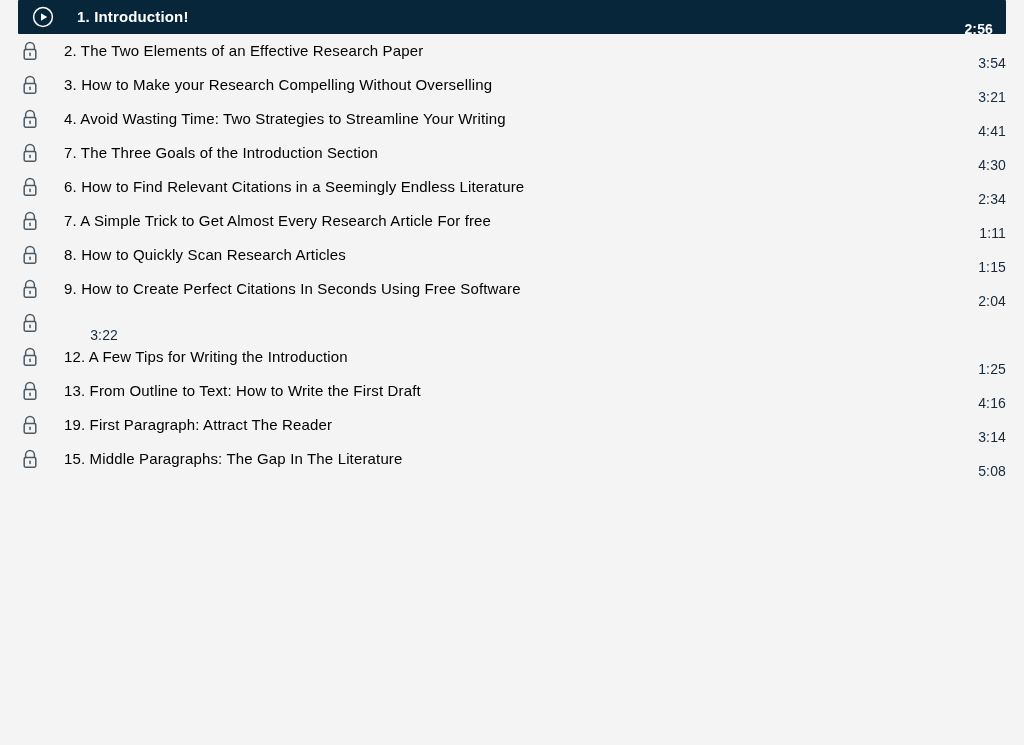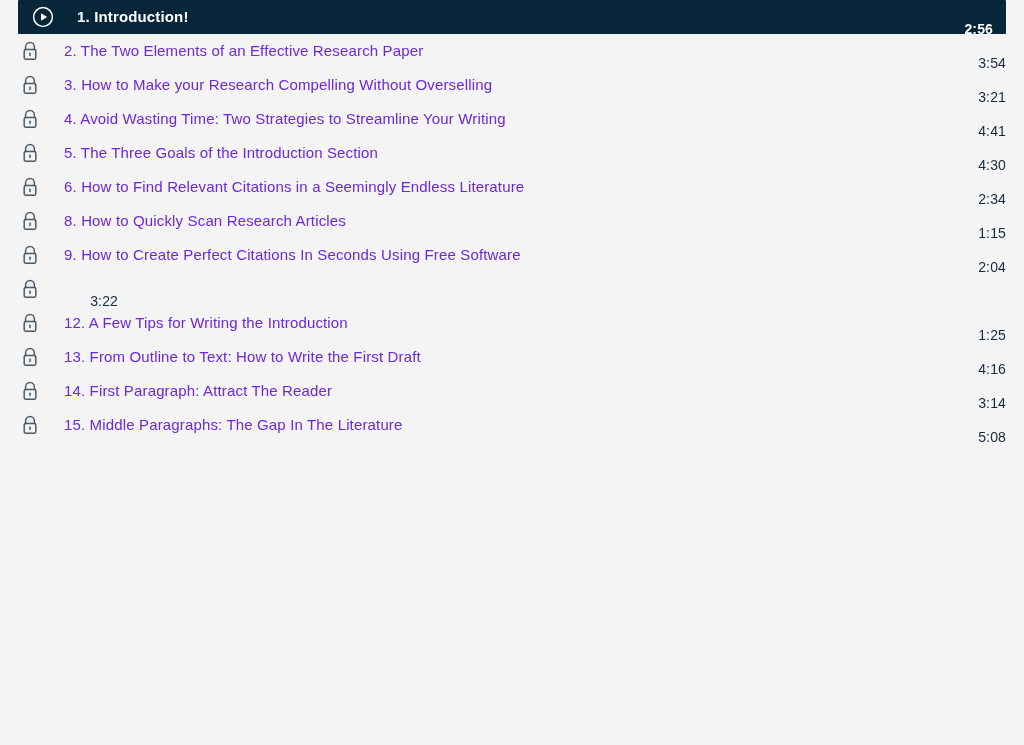--- a/index.html
+++ b/index.html
@@ -55,21 +55,21 @@
   .lesson-row.active .row-icon {
     margin-left: 13px;
   }
 
   .row-icon svg { display: block; }
 
   .row-title {
     flex: 1 1 auto;
     font-size: 15px;
     line-height: 1.2;
-    color: #6d28d9;
+    color: #000000;
     letter-spacing: 0.01em;
     white-space: nowrap;
     overflow: hidden;
     text-overflow: ellipsis;
     padding-left: 16px;
   }
 
   .lesson-row.active .row-title {
     color: #ffffff;
     font-weight: 700;
@@ -142,21 +142,21 @@
       <span class="row-duration">4:41</span>
     </div>
     <div class="lesson-row">
       <span class="row-icon">
         <svg width="18" height="21" viewBox="0 0 18 21" fill="none" aria-hidden="true">
           <path d="M4.6 8.6 V5.9 a4.4 4.4 0 0 1 8.8 0 V8.6" stroke="#4a5a66" stroke-width="1.5" fill="none" stroke-linecap="round"></path>
           <rect x="3.2" y="8.6" width="11.6" height="9.6" rx="1.4" stroke="#4a5a66" stroke-width="1.5" fill="none"></rect>
           <rect x="8.3" y="11.6" width="1.5" height="3.6" rx="0.75" fill="#4a5a66"></rect>
         </svg>
       </span>
-      <span class="row-title">5. The Three Goals of the Introduction Section</span>
+      <span class="row-title">7. The Three Goals of the Introduction Section</span>
       <span class="row-duration">4:30</span>
     </div>
     <div class="lesson-row">
       <span class="row-icon">
         <svg width="18" height="21" viewBox="0 0 18 21" fill="none" aria-hidden="true">
           <path d="M4.6 8.6 V5.9 a4.4 4.4 0 0 1 8.8 0 V8.6" stroke="#4a5a66" stroke-width="1.5" fill="none" stroke-linecap="round"></path>
           <rect x="3.2" y="8.6" width="11.6" height="9.6" rx="1.4" stroke="#4a5a66" stroke-width="1.5" fill="none"></rect>
           <rect x="8.3" y="11.6" width="1.5" height="3.6" rx="0.75" fill="#4a5a66"></rect>
         </svg>
       </span>
@@ -164,20 +164,31 @@
       <span class="row-duration">2:34</span>
     </div>
     <div class="lesson-row">
       <span class="row-icon">
         <svg width="18" height="21" viewBox="0 0 18 21" fill="none" aria-hidden="true">
           <path d="M4.6 8.6 V5.9 a4.4 4.4 0 0 1 8.8 0 V8.6" stroke="#4a5a66" stroke-width="1.5" fill="none" stroke-linecap="round"></path>
           <rect x="3.2" y="8.6" width="11.6" height="9.6" rx="1.4" stroke="#4a5a66" stroke-width="1.5" fill="none"></rect>
           <rect x="8.3" y="11.6" width="1.5" height="3.6" rx="0.75" fill="#4a5a66"></rect>
         </svg>
       </span>
+      <span class="row-title">7. A Simple Trick to Get Almost Every Research Article For free</span>
+      <span class="row-duration">1:11</span>
+    </div>
+    <div class="lesson-row">
+      <span class="row-icon">
+        <svg width="18" height="21" viewBox="0 0 18 21" fill="none" aria-hidden="true">
+          <path d="M4.6 8.6 V5.9 a4.4 4.4 0 0 1 8.8 0 V8.6" stroke="#4a5a66" stroke-width="1.5" fill="none" stroke-linecap="round"></path>
+          <rect x="3.2" y="8.6" width="11.6" height="9.6" rx="1.4" stroke="#4a5a66" stroke-width="1.5" fill="none"></rect>
+          <rect x="8.3" y="11.6" width="1.5" height="3.6" rx="0.75" fill="#4a5a66"></rect>
+        </svg>
+      </span>
       <span class="row-title">8. How to Quickly Scan Research Articles</span>
       <span class="row-duration">1:15</span>
     </div>
     <div class="lesson-row">
       <span class="row-icon">
         <svg width="18" height="21" viewBox="0 0 18 21" fill="none" aria-hidden="true">
           <path d="M4.6 8.6 V5.9 a4.4 4.4 0 0 1 8.8 0 V8.6" stroke="#4a5a66" stroke-width="1.5" fill="none" stroke-linecap="round"></path>
           <rect x="3.2" y="8.6" width="11.6" height="9.6" rx="1.4" stroke="#4a5a66" stroke-width="1.5" fill="none"></rect>
           <rect x="8.3" y="11.6" width="1.5" height="3.6" rx="0.75" fill="#4a5a66"></rect>
         </svg>
@@ -218,21 +229,21 @@
       <span class="row-duration">4:16</span>
     </div>
     <div class="lesson-row">
       <span class="row-icon">
         <svg width="18" height="21" viewBox="0 0 18 21" fill="none" aria-hidden="true">
           <path d="M4.6 8.6 V5.9 a4.4 4.4 0 0 1 8.8 0 V8.6" stroke="#4a5a66" stroke-width="1.5" fill="none" stroke-linecap="round"></path>
           <rect x="3.2" y="8.6" width="11.6" height="9.6" rx="1.4" stroke="#4a5a66" stroke-width="1.5" fill="none"></rect>
           <rect x="8.3" y="11.6" width="1.5" height="3.6" rx="0.75" fill="#4a5a66"></rect>
         </svg>
       </span>
-      <span class="row-title">14. First Paragraph: Attract The Reader</span>
+      <span class="row-title">19. First Paragraph: Attract The Reader</span>
       <span class="row-duration">3:14</span>
     </div>
     <div class="lesson-row">
       <span class="row-icon">
         <svg width="18" height="21" viewBox="0 0 18 21" fill="none" aria-hidden="true">
           <path d="M4.6 8.6 V5.9 a4.4 4.4 0 0 1 8.8 0 V8.6" stroke="#4a5a66" stroke-width="1.5" fill="none" stroke-linecap="round"></path>
           <rect x="3.2" y="8.6" width="11.6" height="9.6" rx="1.4" stroke="#4a5a66" stroke-width="1.5" fill="none"></rect>
           <rect x="8.3" y="11.6" width="1.5" height="3.6" rx="0.75" fill="#4a5a66"></rect>
         </svg>
       </span>

